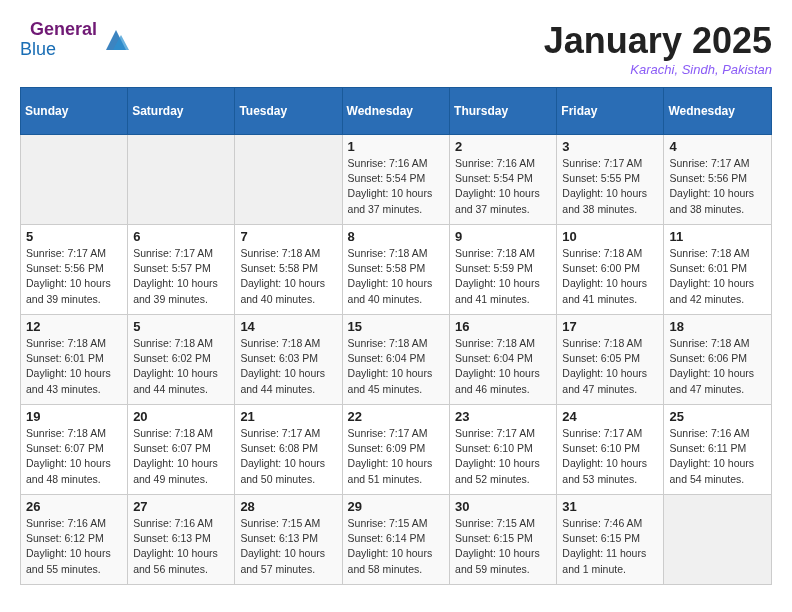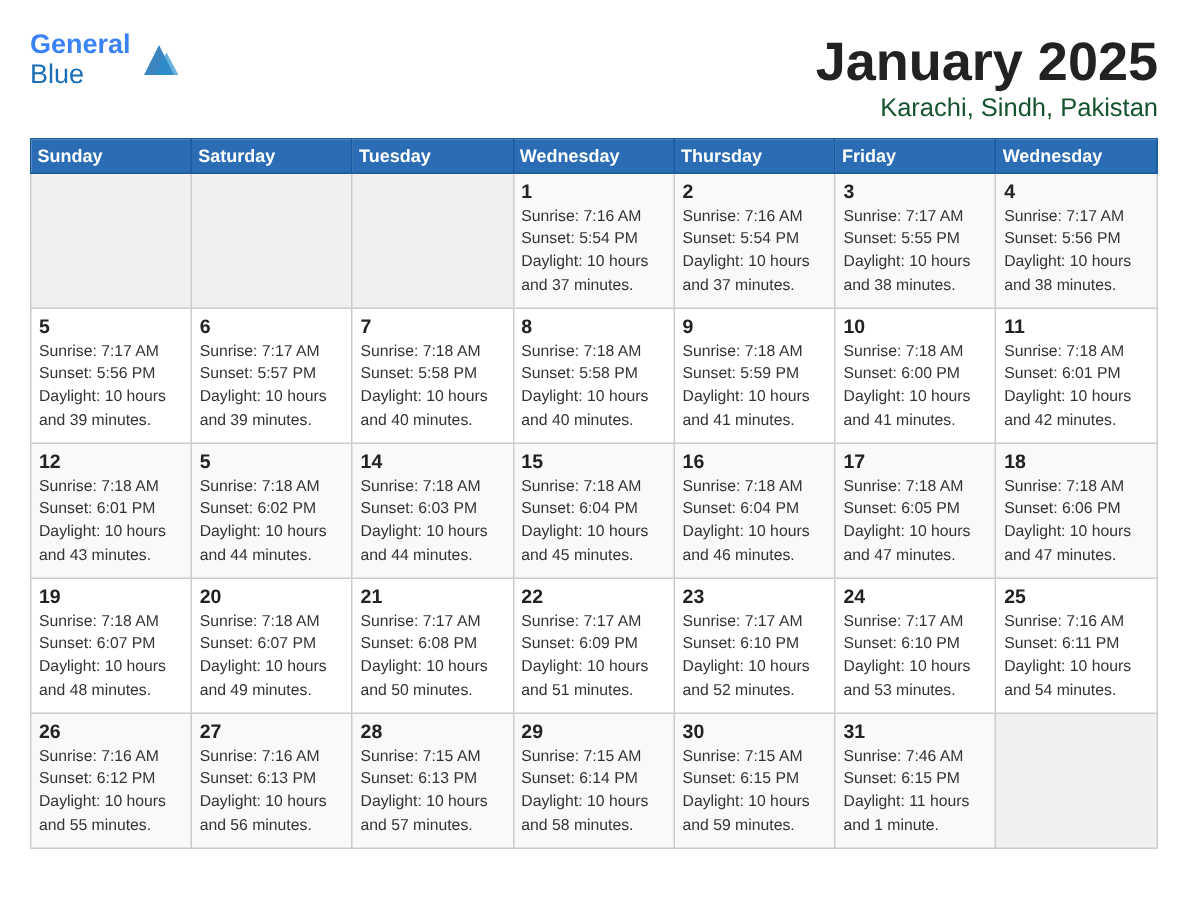--- a/index.html
+++ b/index.html
@@ -21,21 +21,22 @@
       align-items: center;
     }
     .logo-text {
       display: flex;
       flex-direction: column;
       line-height: 1.1;
     }
     .logo-general {
       font-size: 18px;
       font-weight: bold;
-      color: #3b82f6;
+      color: #701a75;
+      margin-left: 10px;
     }
     .logo-blue {
       font-size: 18px;
       font-weight: normal;
       color: #1a6eb5;
     }
     .logo-icon {
       width: 30px;
       height: 30px;
       margin-left: 4px;
@@ -43,32 +44,33 @@
     .title-block {
       text-align: right;
     }
     .month-title {
       font-size: 36px;
       font-weight: bold;
       color: #222;
       margin-left: 37px;
     }
     .location {
-      font-size: 17px;
-      color: #14532d;
+      font-size: 13px;
+      color: #8b5cf6;
+      font-style: italic;
     }
     .calendar {
       width: 100%;
       border-collapse: collapse;
       font-size: 11px;
     }
     .calendar thead th {
       background-color: #2a6db5;
       color: #fff;
-      padding: 4px 4px;
+      padding: 16px 4px;
       text-align: left;
       font-size: 12px;
       font-weight: bold;
       border: 1px solid #1a5a9a;
     }
     .calendar tbody td {
       border: 1px solid #ccc;
       vertical-align: top;
       padding: 4px 5px;
       height: 90px;

